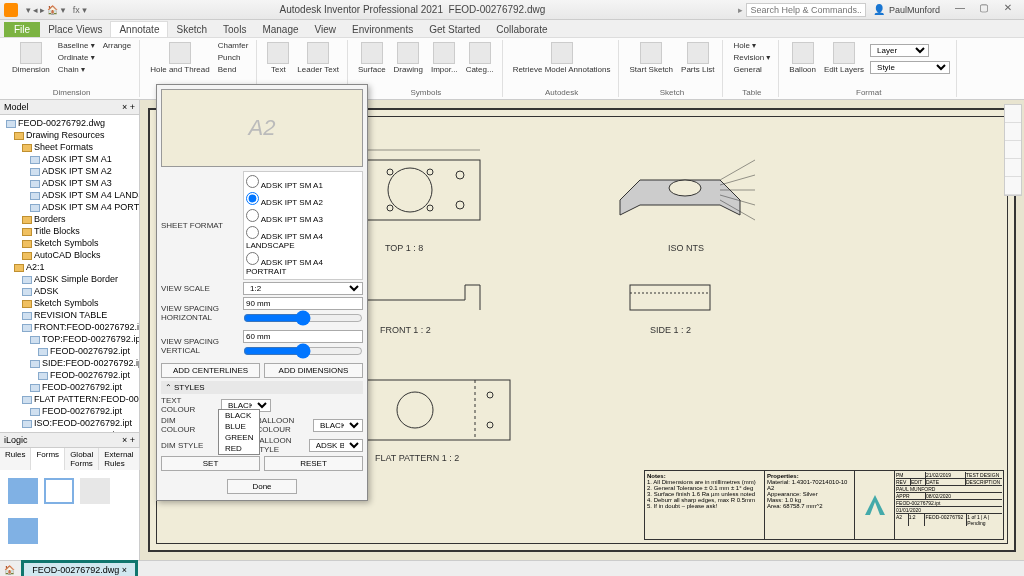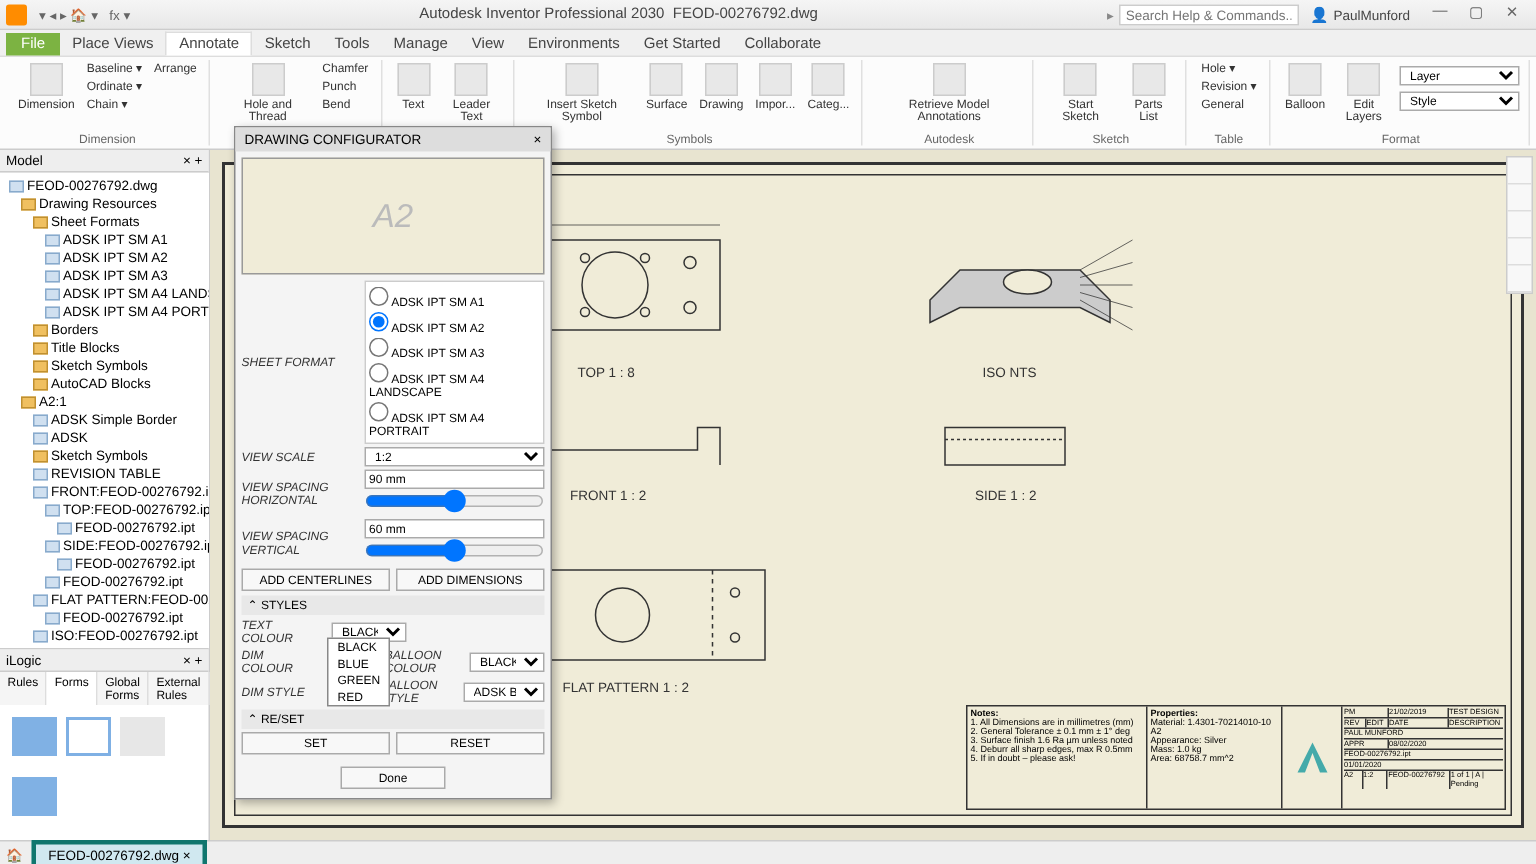--- a/index.html
+++ b/index.html
@@ -53,21 +53,21 @@
 .drawing-frame { position: absolute; inset: 6px; border: 1px solid #333; }
 .view-label { position: absolute; font-size: 9px; color: #333; }
 .view-box { position: absolute; border: 1px solid #555; }
 
 
 .dialog { position: absolute; left: 156px; top: 84px; width: 212px; background: #f4f4f4; border: 1px solid #888; box-shadow: 2px 2px 6px rgba(0,0,0,0.3); font-size: 9px; }
 .dialog-hdr { background: #ddd; padding: 3px 6px; display: flex; justify-content: space-between; font-size: 9px; }
 .dialog-body { padding: 4px; }
 .preview { height: 78px; background: #f0ecd8; border: 1px solid #999; display: flex; align-items: center; justify-content: center; color: #bbb; font-size: 22px; font-style: italic; margin-bottom: 4px; }
 .drow { display: flex; align-items: center; margin: 2px 0; gap: 4px; }
-.drow .dlbl { width: 78px; font-size: 8px; color: #333; font-style: italic; }
+.drow .dlbl { width: 78px; font-size: 8px; color: #333; }
 .drow .dctrl { flex: 1; }
 .radio-list { border: 1px solid #ccc; background: #fff; padding: 2px; font-size: 8px; }
 .radio-list label { display: block; padding: 1px 0; }
 .dinput { width: 100%; border: 1px solid #aaa; font-size: 8px; padding: 1px 2px; }
 .dslider { width: 100%; }
 .dbtn { flex: 1; border: 1px solid #aaa; background: #f8f8f8; font-size: 8px; padding: 2px; cursor: pointer; text-align: center; }
 .dsection { background: #e8e8e8; padding: 2px 4px; font-size: 8px; margin: 3px 0 2px; }
 .dselect { border: 1px solid #aaa; font-size: 8px; padding: 0 2px; background: #fff; min-width: 50px; }
 .dropdown-open { position: absolute; background: #fff; border: 1px solid #888; font-size: 8px; z-index: 10; }
 .dropdown-open div { padding: 1px 6px; cursor: pointer; }
@@ -80,21 +80,21 @@
 .right-tb { position: absolute; right: 2px; top: 104px; width: 18px; background: #f8f8f8; border: 1px solid #ccc; }
 .right-tb .rtbtn { height: 18px; border-bottom: 1px solid #ddd; cursor: pointer; }
 </style>
 </head>
 <body>
 
 <div class="titlebar">
   <div class="logo"></div>
   <div style="font-size:9px;color:#666">▾ ◂ ▸ 🏠 ▾ &nbsp; fx ▾</div>
   <div class="title-center">
-    <span>Autodesk Inventor Professional 2030</span>&nbsp;&nbsp;<span>FEOD-00276792.dwg</span>
+    <span>Autodesk Inventor Professional 2021</span>&nbsp;&nbsp;<span>FEOD-00276792.dwg</span>
   </div>
   <div style="font-size:9px;color:#888;margin-right:3px">▸</div>
   <input class="search" placeholder="Search Help &amp; Commands..." style="">
   <span style="margin-right:3px">👤</span>
   <span class="user">PaulMunford</span>
   <div class="winbtn">—</div>
   <div class="winbtn">▢</div>
   <div class="winbtn">✕</div>
 </div>
 
@@ -151,24 +151,20 @@
           <div class="ricon"></div>
           <div class="rlbl">Leader Text</div>
         </div>
     </div>
     <div class="glabel">Text</div>
   </div>
   <div class="ribbon-group">
     <div class="gbody">
       <div class="rbtn-lg">
           <div class="ricon"></div>
-          <div class="rlbl">Insert Sketch Symbol</div>
-        </div>
-      <div class="rbtn-lg">
-          <div class="ricon"></div>
           <div class="rlbl">Surface</div>
         </div>
       <div class="rbtn-lg">
           <div class="ricon"></div>
           <div class="rlbl">Drawing</div>
         </div>
       <div class="rbtn-lg">
           <div class="ricon"></div>
           <div class="rlbl">Impor...</div>
         </div>
@@ -215,21 +211,21 @@
     <div class="gbody">
       <div class="rbtn-lg">
           <div class="ricon"></div>
           <div class="rlbl">Balloon</div>
         </div>
       <div class="rbtn-lg">
           <div class="ricon"></div>
           <div class="rlbl">Edit Layers</div>
         </div>
       <div class="rcol" style="gap:4px;padding-top:4px">
-        <select class="dselect" style="width:80px"><option>Layer</option></select>
+        <select class="dselect" style="width:59px"><option>Layer</option></select>
         <select class="dselect" style="width:80px"><option>Style</option></select>
       </div>
     </div>
     <div class="glabel">Format</div>
   </div>
 </div>
 
 <div class="main">
   <div class="left-col">
     <div class="panel-hdr">
@@ -307,21 +303,21 @@
 
       <svg style="position:absolute;left:440px;top:20px;width:180px;height:110px">
         <path d="M30,70 L50,50 L130,50 L150,70 L150,85 L130,75 L50,75 L30,85 Z" fill="#ccc" stroke="#333"></path>
         <ellipse cx="95" cy="58" rx="16" ry="8" fill="#f0ecd8" stroke="#333"></ellipse>
         <line x1="130" y1="50" x2="165" y2="30" stroke="#333" stroke-width="0.5"></line>
         <line x1="130" y1="55" x2="165" y2="45" stroke="#333" stroke-width="0.5"></line>
         <line x1="130" y1="60" x2="165" y2="60" stroke="#333" stroke-width="0.5"></line>
         <line x1="130" y1="65" x2="165" y2="75" stroke="#333" stroke-width="0.5"></line>
         <line x1="130" y1="70" x2="165" y2="90" stroke="#333" stroke-width="0.5"></line>
       </svg>
-      <div class="view-label" style="left:505px;top:133px">ISO  NTS</div>
+      <div class="view-label" style="left:518px;top:133px">ISO  NTS</div>
 
       <svg style="position:absolute;left:180px;top:165px;width:160px;height:45px">
         <path d="M10,35 L10,10 L25,10 L25,25 L135,25 L135,10 L150,10 L150,35" fill="none" stroke="#333"></path>
       </svg>
       <div class="view-label" style="left:230px;top:215px">FRONT  1 : 2</div>
 
       <svg style="position:absolute;left:470px;top:165px;width:100px;height:45px">
         <rect x="10" y="10" width="80" height="25" fill="none" stroke="#333"></rect>
         <line x1="10" y1="18" x2="90" y2="18" stroke="#333" stroke-dasharray="2"></line>
       </svg>
@@ -397,24 +393,20 @@
 
 <div class="right-tb">
   <div class="rtbtn"></div>
   <div class="rtbtn"></div>
   <div class="rtbtn"></div>
   <div class="rtbtn"></div>
   <div class="rtbtn"></div>
 </div>
 
 <div class="dialog">
-  <div class="dialog-hdr">
-      <span>DRAWING CONFIGURATOR</span>
-      <span>×</span>
-    </div>
   <div class="dialog-body">
     <div class="preview">A2</div>
     <div class="drow">
       <div class="dlbl">SHEET FORMAT</div>
       <div class="dctrl radio-list">
         <label><input type="radio" name="sf" style=""> <span>ADSK IPT SM A1</span></label>
         <label><input type="radio" name="sf" checked="" style=""> <span>ADSK IPT SM A2</span></label>
         <label><input type="radio" name="sf" style=""> <span>ADSK IPT SM A3</span></label>
         <label><input type="radio" name="sf" style=""> <span>ADSK IPT SM A4 LANDSCAPE</span></label>
         <label><input type="radio" name="sf" style=""> <span>ADSK IPT SM A4 PORTRAIT</span></label>
@@ -454,21 +446,20 @@
           <div class="dlbl" style="width:60px">BALLOON STYLE</div>
           <select class="dselect"><option>ADSK B...</option></select>
         </div>
       <div class="dropdown-open" style="left:57px;top:13px;width:42px">
         <div>BLACK</div>
         <div>BLUE</div>
         <div>GREEN</div>
         <div>RED</div>
       </div>
     </div>
-    <div class="dsection">⌃ <span>RE/SET</span></div>
     <div class="drow">
         <div class="dbtn">SET</div>
         <div class="dbtn">RESET</div>
       </div>
     <div class="drow" style="justify-content:center;margin-top:8px">
         <div class="dbtn" style="flex:0 0 70px">Done</div>
       </div>
   </div>
 </div>
 

